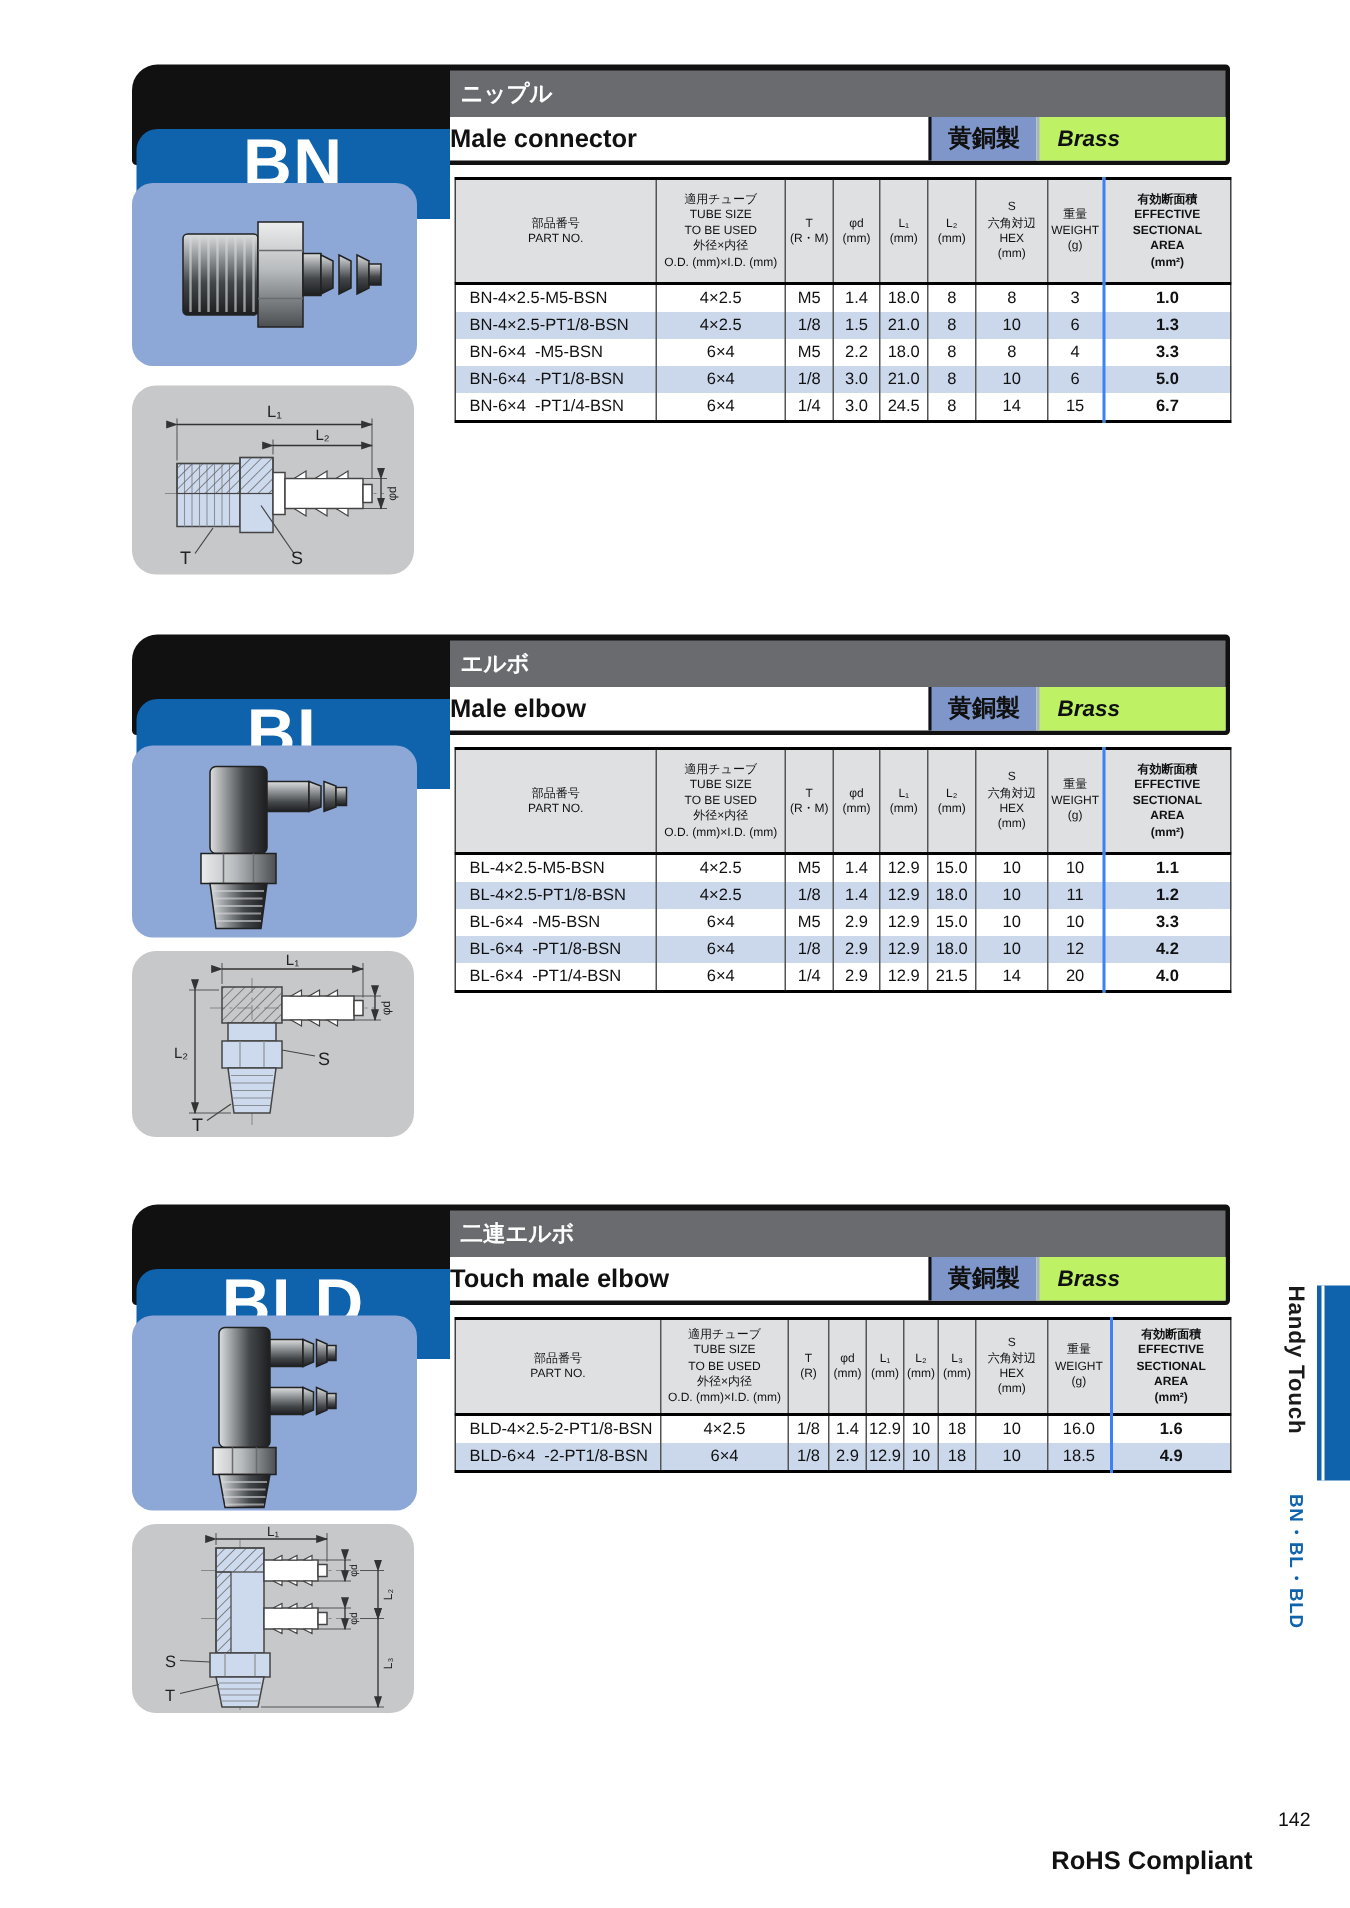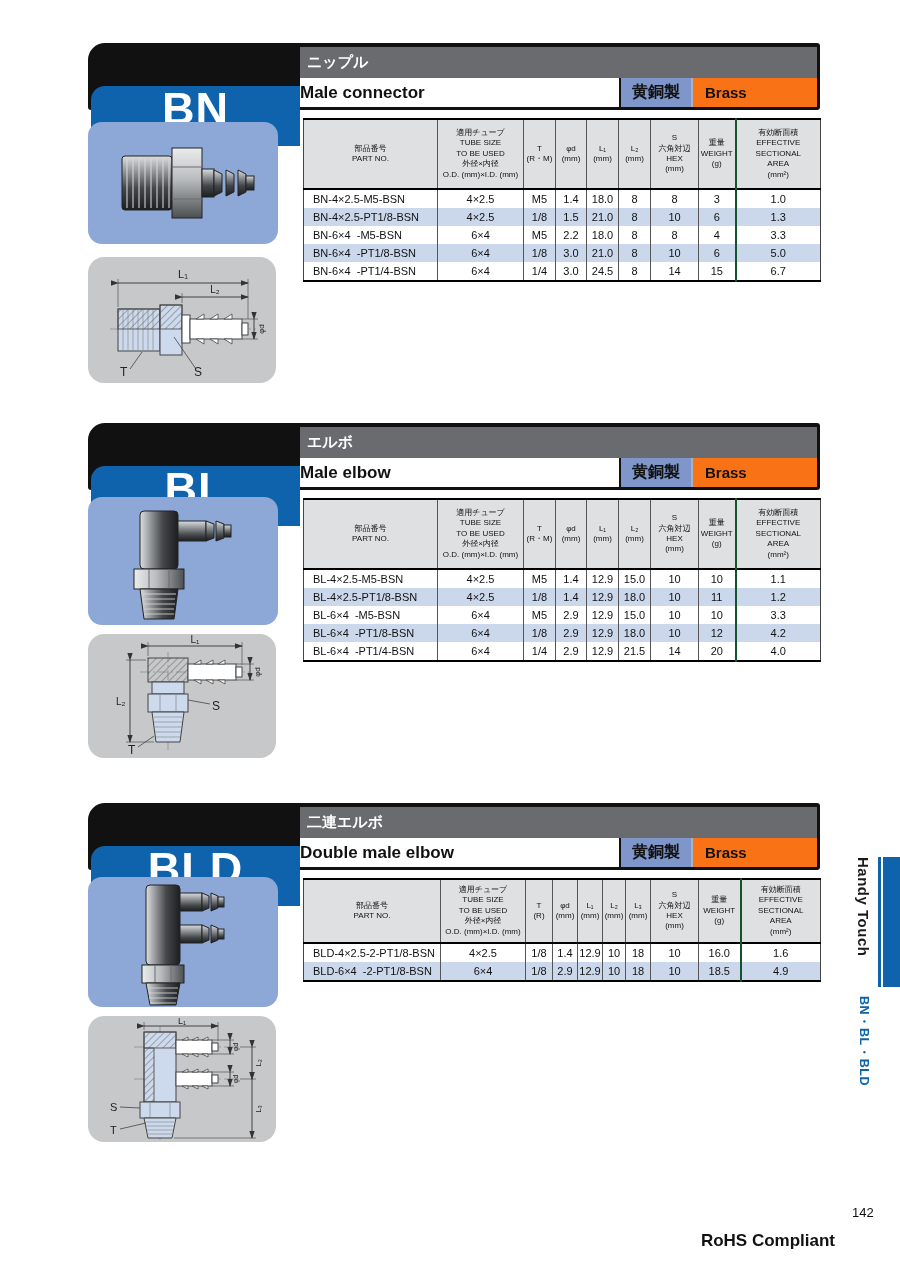--- a/index.html
+++ b/index.html
@@ -11,37 +11,37 @@
   .sec-header { position:absolute; left:0; top:0; width:732px; height:67px; background:#111111; border-radius:17px 3px 3px 3px; }
   .code-box { position:absolute; left:3px; top:4px; width:209px; height:60px; background:#0f63ac; border-radius:14px 0 0 6px;
               display:flex; align-items:flex-start; justify-content:center;margin-top:39px; }
   .code-box span { color:#ffffff; font-size:45px; font-weight:bold; letter-spacing:1px; line-height:1; }
   .jp-bar { position:absolute; left:212px; top:4px; width:517px; height:31px; background:#6a6b6e; color:#ffffff;
             font-size:15px; font-weight:bold; display:flex; align-items:center; padding-left:7px; box-sizing:border-box; }
   .en-bar { position:absolute; left:212px; top:35px; width:517px; height:29px; background:#ffffff; display:flex; align-items:stretch; box-sizing:border-box; }
   .en-name { flex:1; font-size:17px; font-weight:bold; color:#111; display:flex; align-items:center; }
   .mat-jp { width:70px; background:#7e96c9; border-left:2px solid #111; font-size:16px; font-weight:bold; color:#111;
             display:flex; align-items:center; justify-content:center; }
-  .mat-en { width:126px; background:#f97316; border-left:2px solid #aab3c6; font-size:15px; font-weight:bold; color:#111;
-            display:flex; align-items:center; padding-left:12px; box-sizing:border-box; }
+  .mat-en { width:126px; background:#bef264; border-left:2px solid #aab3c6; font-size:15px; font-weight:bold; color:#111;
+            display:flex; align-items:center; padding-left:12px; box-sizing:border-box;font-style:italic; }
 
   .photo-box { position:absolute; left:0; width:190px; background:#8da8d7; border-radius:14px; overflow:hidden; }
   .diagram-box { position:absolute; left:0; width:188px; background:#c7c8ca; border-radius:16px; overflow:hidden; }
 
   
   table.spec { position:absolute; left:215px; top:75px; width:517px; border-collapse:collapse; table-layout:fixed;
                background:#fff; border:1px solid #444; border-top:2px solid #000; border-bottom:2px solid #000; }
   table.spec thead tr { border-bottom:2px solid #000; }
   table.spec th { background:#dfe0e2; font-weight:normal; font-size:8px; color:#111; text-align:center; vertical-align:middle;
                   white-space:pre-line; line-height:1.3; padding:2px 1px; border-left:1px solid #555; }
   .sec-bn table.spec th, .sec-bl table.spec th { height:64px; }
   .sec-bld table.spec th { height:58px; }
   table.spec td { height:18px; font-size:11px; color:#111; text-align:center; border-left:1px solid #555; padding:0 1px; }
   table.spec td:first-child, table.spec th:first-child { border-left:none; }
-  table.spec td:last-child, table.spec th:last-child { border-left:2px solid #14532d; }
+  table.spec td:last-child, table.spec th:last-child { border-left:2px solid #3b82f6;font-weight:bold; }
   table.spec td:first-child { text-align:left; padding-left:9px; white-space:pre; }
   table.spec tbody tr:nth-child(even) { background:#cbd8ec; }
 
   .cols9 .c1{width:134px}.cols9 .c2{width:86px}.cols9 .c3{width:32px}.cols9 .c4{width:31px}.cols9 .c5{width:32px}
   .cols9 .c6{width:32px}.cols9 .c7{width:48px}.cols9 .c8{width:37px}.cols9 .c9{width:85px}
   .cols10 .c1{width:137px}.cols10 .c2{width:85px}.cols10 .c3{width:27px}.cols10 .c4{width:25px}.cols10 .c5{width:25px}
   .cols10 .c6{width:23px}.cols10 .c7{width:25px}.cols10 .c8{width:48px}.cols10 .c9{width:42px}.cols10 .c10{width:80px}
 
   
   .side-series { position:absolute; left:872px; top:857px; transform:rotate(90deg); transform-origin:0 0;
@@ -487,21 +487,21 @@
     </table>
   </section>
 
   <section class="sec sec-bld" style="top:803px;height:342px;">
     <div class="sec-header">
       <div class="code-box">
         <span>BLD</span>
       </div>
       <div class="jp-bar">二連エルボ</div>
       <div class="en-bar">
-        <div class="en-name">Double male elbow</div>
+        <div class="en-name">Touch male elbow</div>
         <div class="mat-jp">黄銅製</div>
         <div class="mat-en">Brass</div>
       </div>
     </div>
 
     <div class="photo-box" style="top:74px;height:130px;">
       <svg width="190" height="130" viewBox="0 0 190 130">
         <defs>
           <linearGradient id="metH-bld" x1="0" y1="0" x2="1" y2="0">
             <stop offset="0" stop-color="#dcdedf"></stop>

